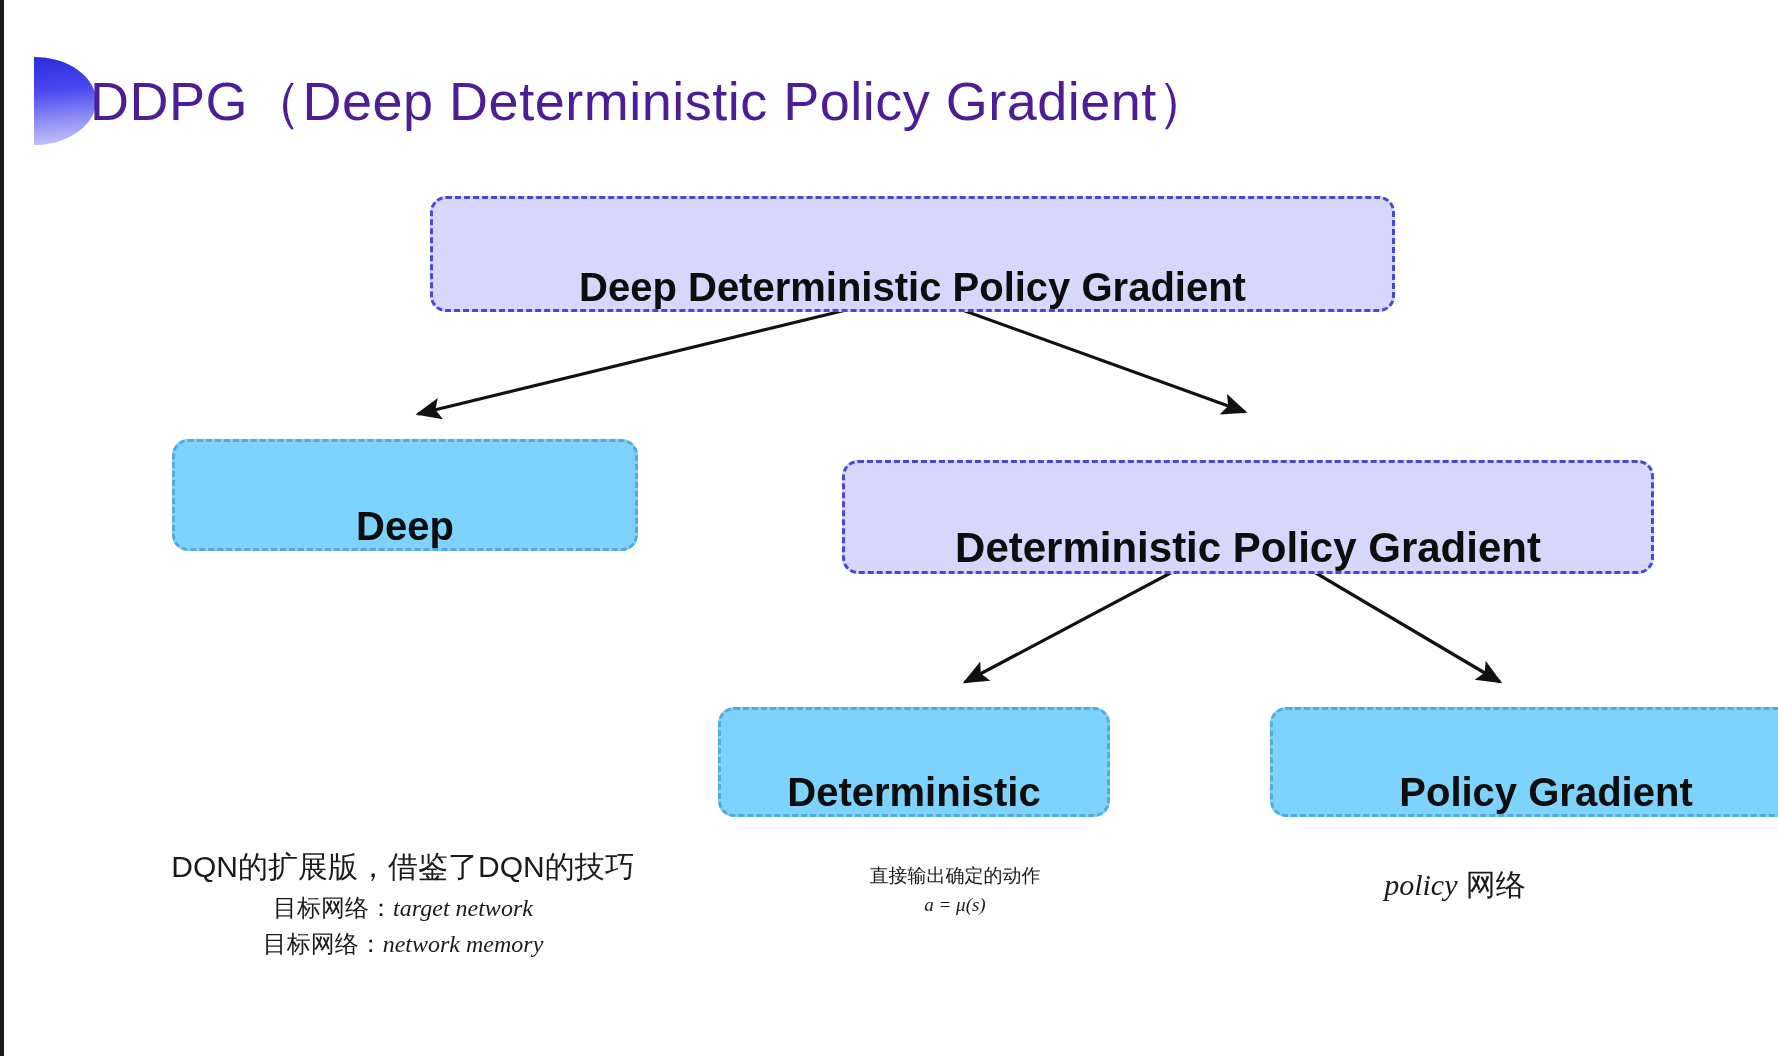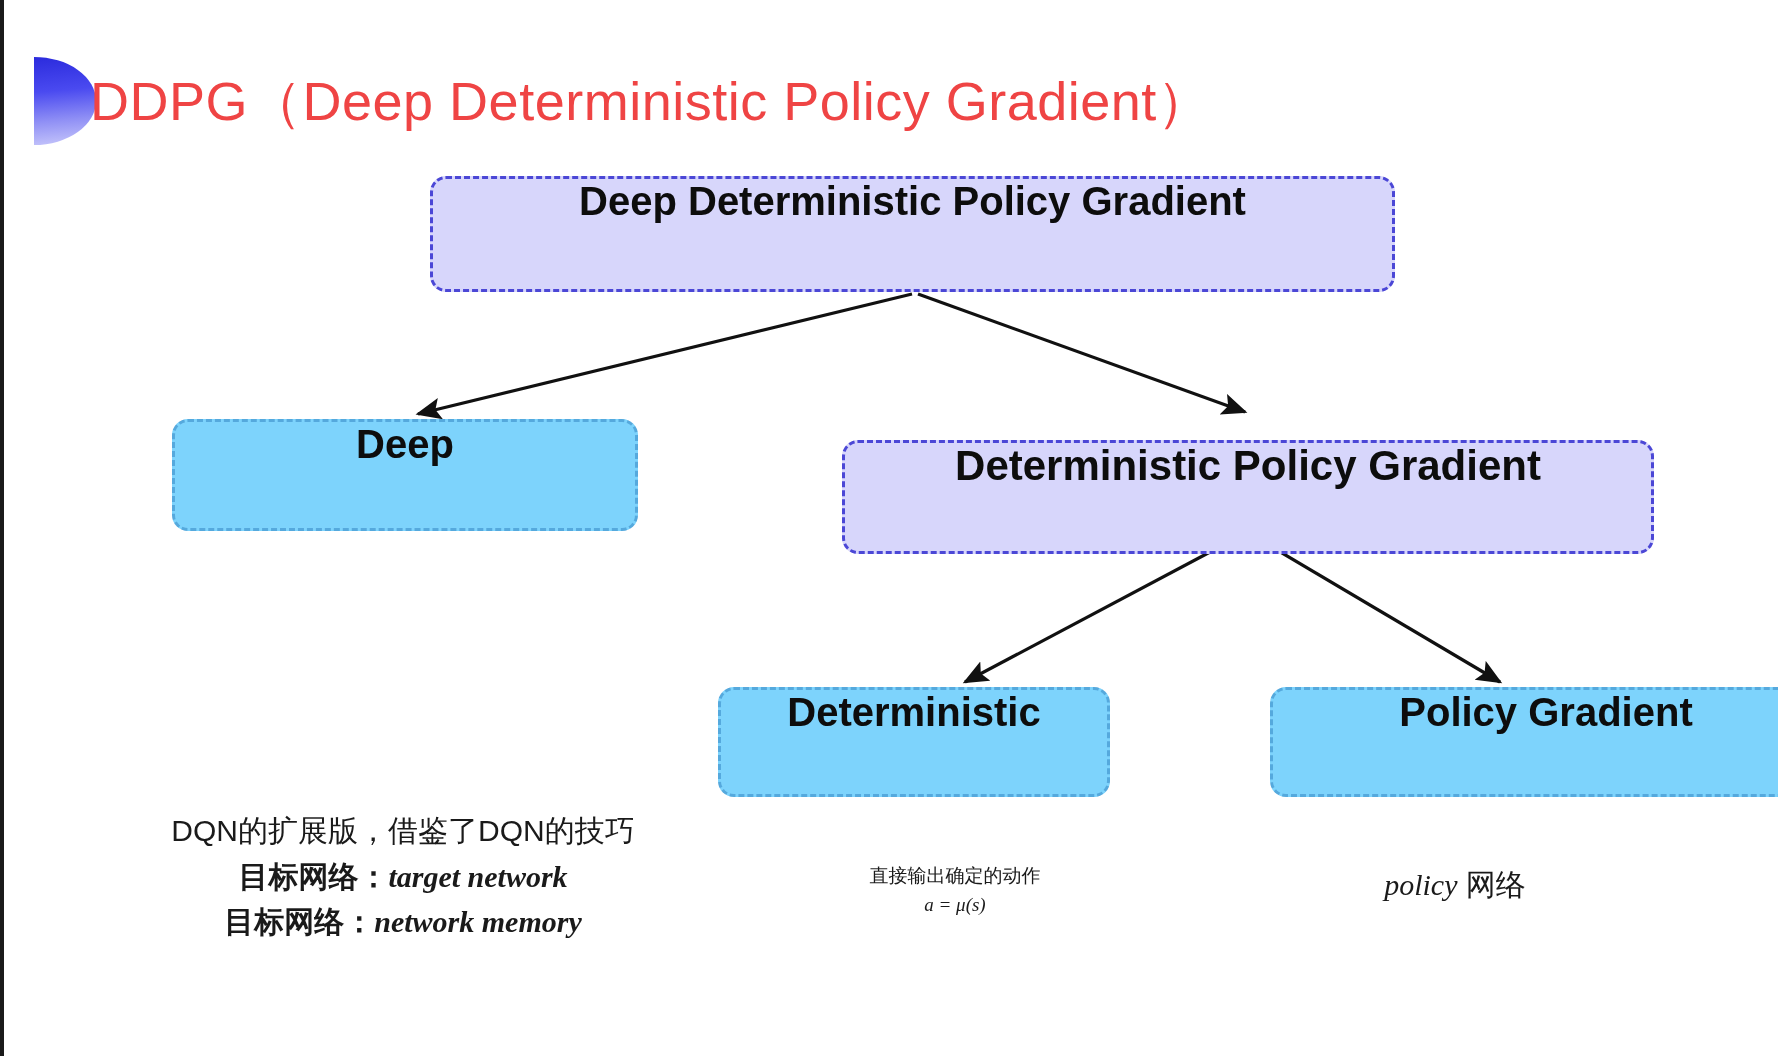--- a/index.html
+++ b/index.html
@@ -36,38 +36,39 @@
     height: 88px;
     border-radius: 0 100% 100% 0 / 0 50% 50% 0;
     background: linear-gradient(175deg, #2b2bdd 0%, #4a4af0 38%, #8f8ff5 70%, #c9c9fb 100%);
   }
   .title-text {
     position: absolute;
     left: 90px;
     top: 66px;
     font-size: 54px;
     letter-spacing: 0.5px;
-    color: #ef4444;
+    color: #4c1d95;
     font-weight: 400;
     white-space: nowrap;
     font-family: "Liberation Sans", sans-serif;
   }
 
   
   .node {
     position: absolute;
     box-sizing: border-box;
     display: flex;
-    align-items: flex-start;
+    align-items: flex-end;
     justify-content: center;
     border-radius: 16px;
     font-weight: 600;
     color: #0d0d0d;
     text-align: center;
     line-height: 1.1;
+    margin-top: 20px;
   }
   .node.purple {
     background: #d7d6fb;
     border: 3px dashed #4b47d6;
   }
   .node.cyan {
     background: #7dd3fc;
     border: 3px dashed #55a9dd;
   }
 
@@ -94,26 +95,26 @@
     line-height: 1.52;
   }
   .caption .ln { white-space: nowrap; }
   .mi {
     font-family: "Liberation Serif", "DejaVu Serif", serif;
     font-style: italic;
   }
 
   #cap-deep {
     left: 138px;
-    top: 808px;
+    top: 844px;
     font-size: 30px;
     text-align: center;
     width: 530px;
   }
-  #cap-deep .ln.l2, #cap-deep .ln.l3 { font-size: 30px; font-weight: bold; }
+  #cap-deep .ln.l2, #cap-deep .ln.l3 { font-size: 24px; }
 
   #cap-det {
     left: 740px;
     top: 862px;
     font-size: 19px;
     text-align: center;
     width: 430px;
   }
   #cap-pg {
     left: 1265px;

